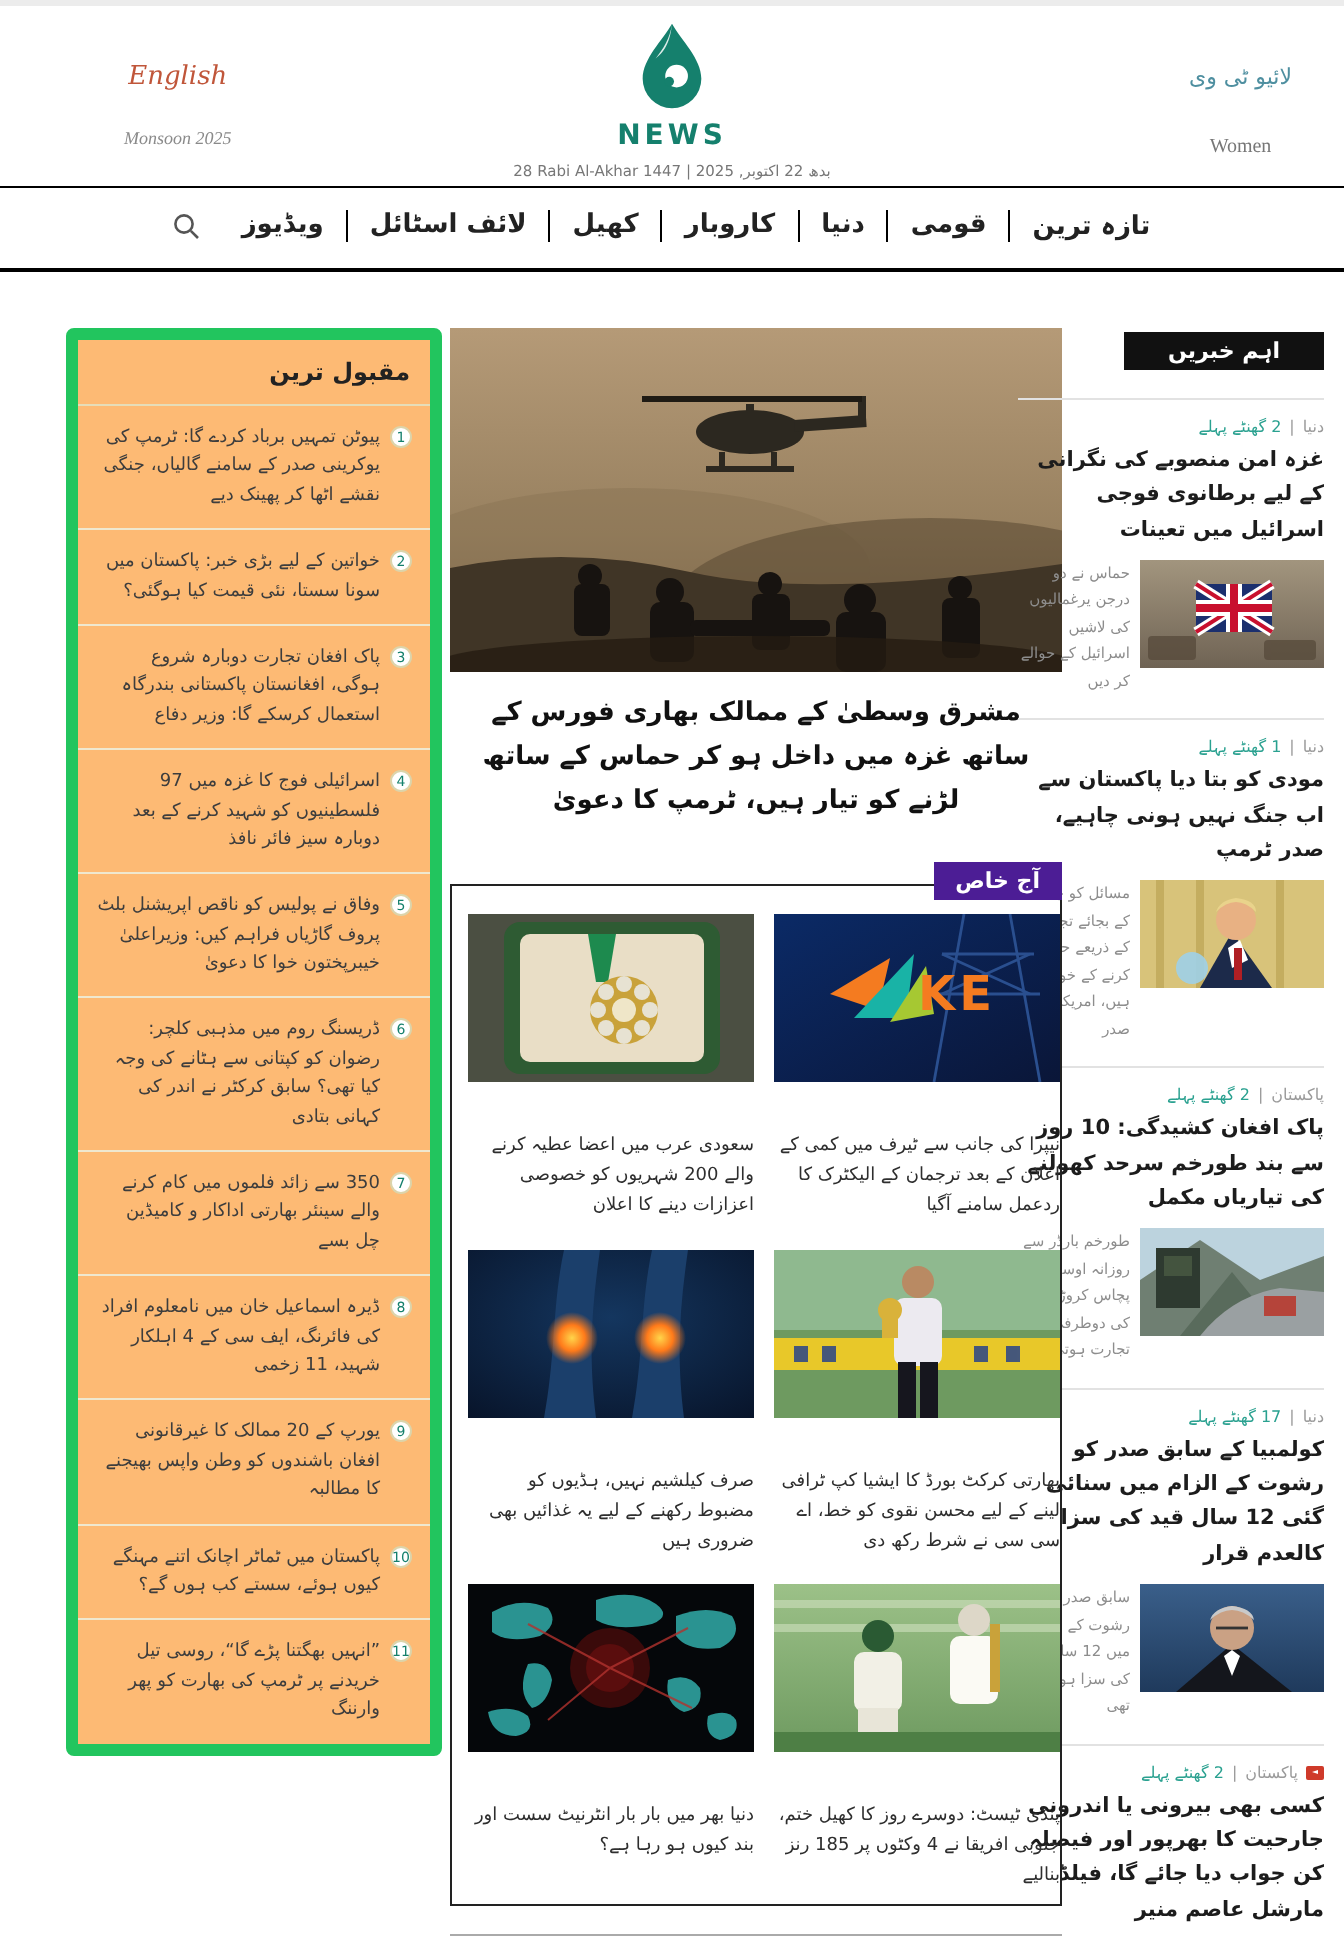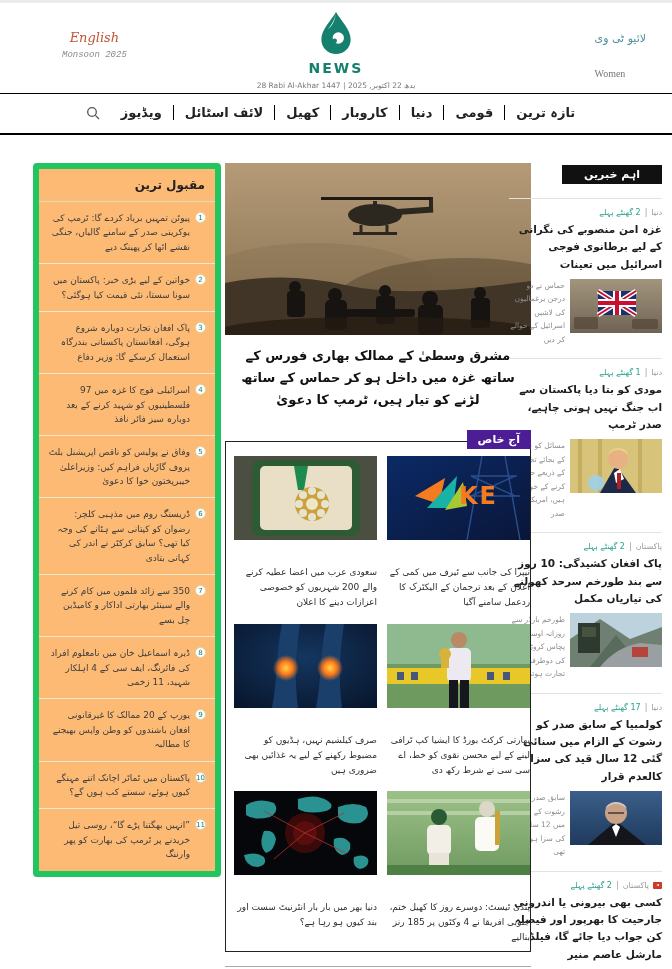--- a/index.html
+++ b/index.html
@@ -4,25 +4,25 @@
 <style>
   *{box-sizing:border-box;margin:0;padding:0}
   body{width:672px;height:969px;overflow:hidden;background:#fff;color:#222;
        font-family:"DejaVu Sans",sans-serif}
   .topline{height:3px;background:#ececec}
   
   header{position:relative;height:90px}
   .h-left{position:absolute;left:62px;top:24px;text-align:center}
   .h-eng{font-family:"DejaVu Serif",serif;font-style:italic;font-size:13px;color:#c0563a;cursor:pointer;display:inline-block}
   .dash{width:16px;height:1px;margin:3px auto 0;background:currentColor}
-  .h-season{font-family:Liberation Mono, monospace;font-style:italic;font-size:9px;color:#8a8a8a;margin-top:4px}
+  .h-season{font-family:Liberation Serif, serif;font-style:italic;font-size:9px;color:#8a8a8a;margin-top:18px}
   .h-center{position:absolute;left:0;right:0;top:8px;text-align:center}
   .h-word{color:#15806d;font-weight:bold;font-size:14px;letter-spacing:2px;margin-top:1px}
   .h-date{font-size:7.5px;color:#777;margin-top:5px}
-  .h-right{position:absolute;right:26px;top:24px;}
+  .h-right{position:absolute;right:26px;top:24px;text-align:center}
   .h-live{font-size:11px;color:#4e8fa0;cursor:pointer;display:inline-block;direction:rtl}
   .h-women{font-family:Liberation Serif, serif;font-size:10px;color:#777;margin-top:22px}
   
   nav{border-top:1px solid #000;border-bottom:2px solid #000;padding:11px 0 13px;
       display:flex;justify-content:center;align-items:center;direction:rtl}
   nav ul{list-style:none;display:flex}
   nav li{font-size:13px;font-weight:bold;padding:0 11px;cursor:pointer;white-space:nowrap}
   nav li:not(:last-child){border-left:1px solid #000}
   .nav-search{margin-right:10px;cursor:pointer;display:flex;align-items:center}
   

